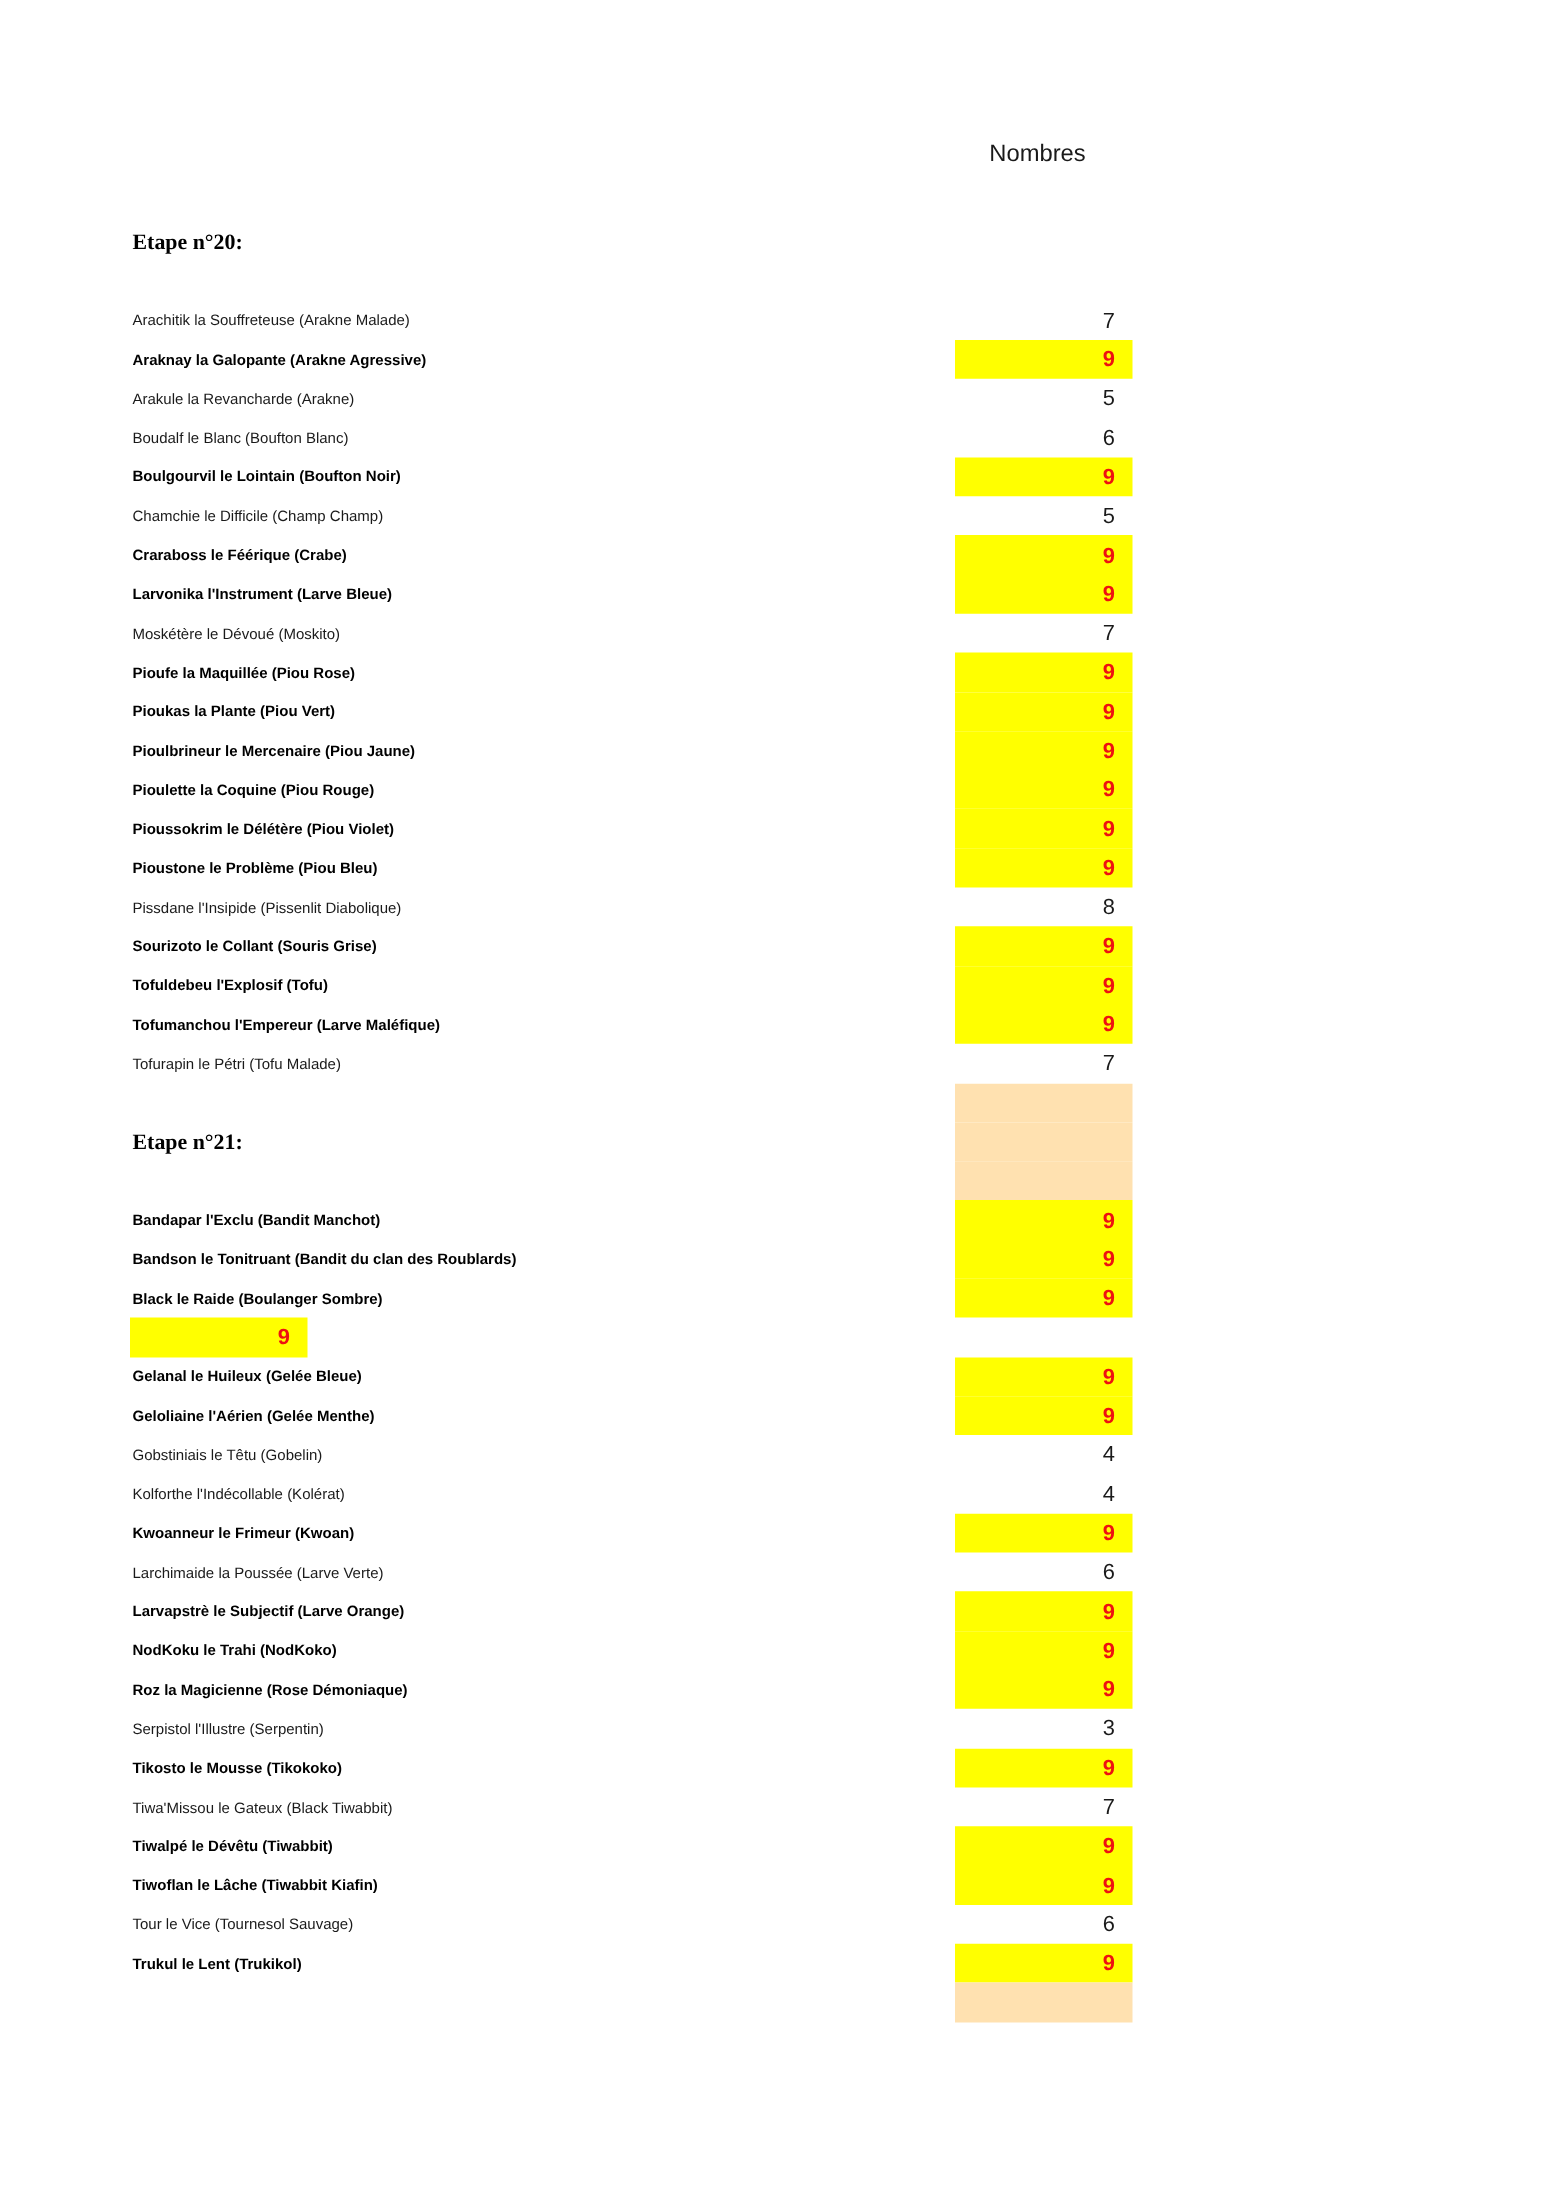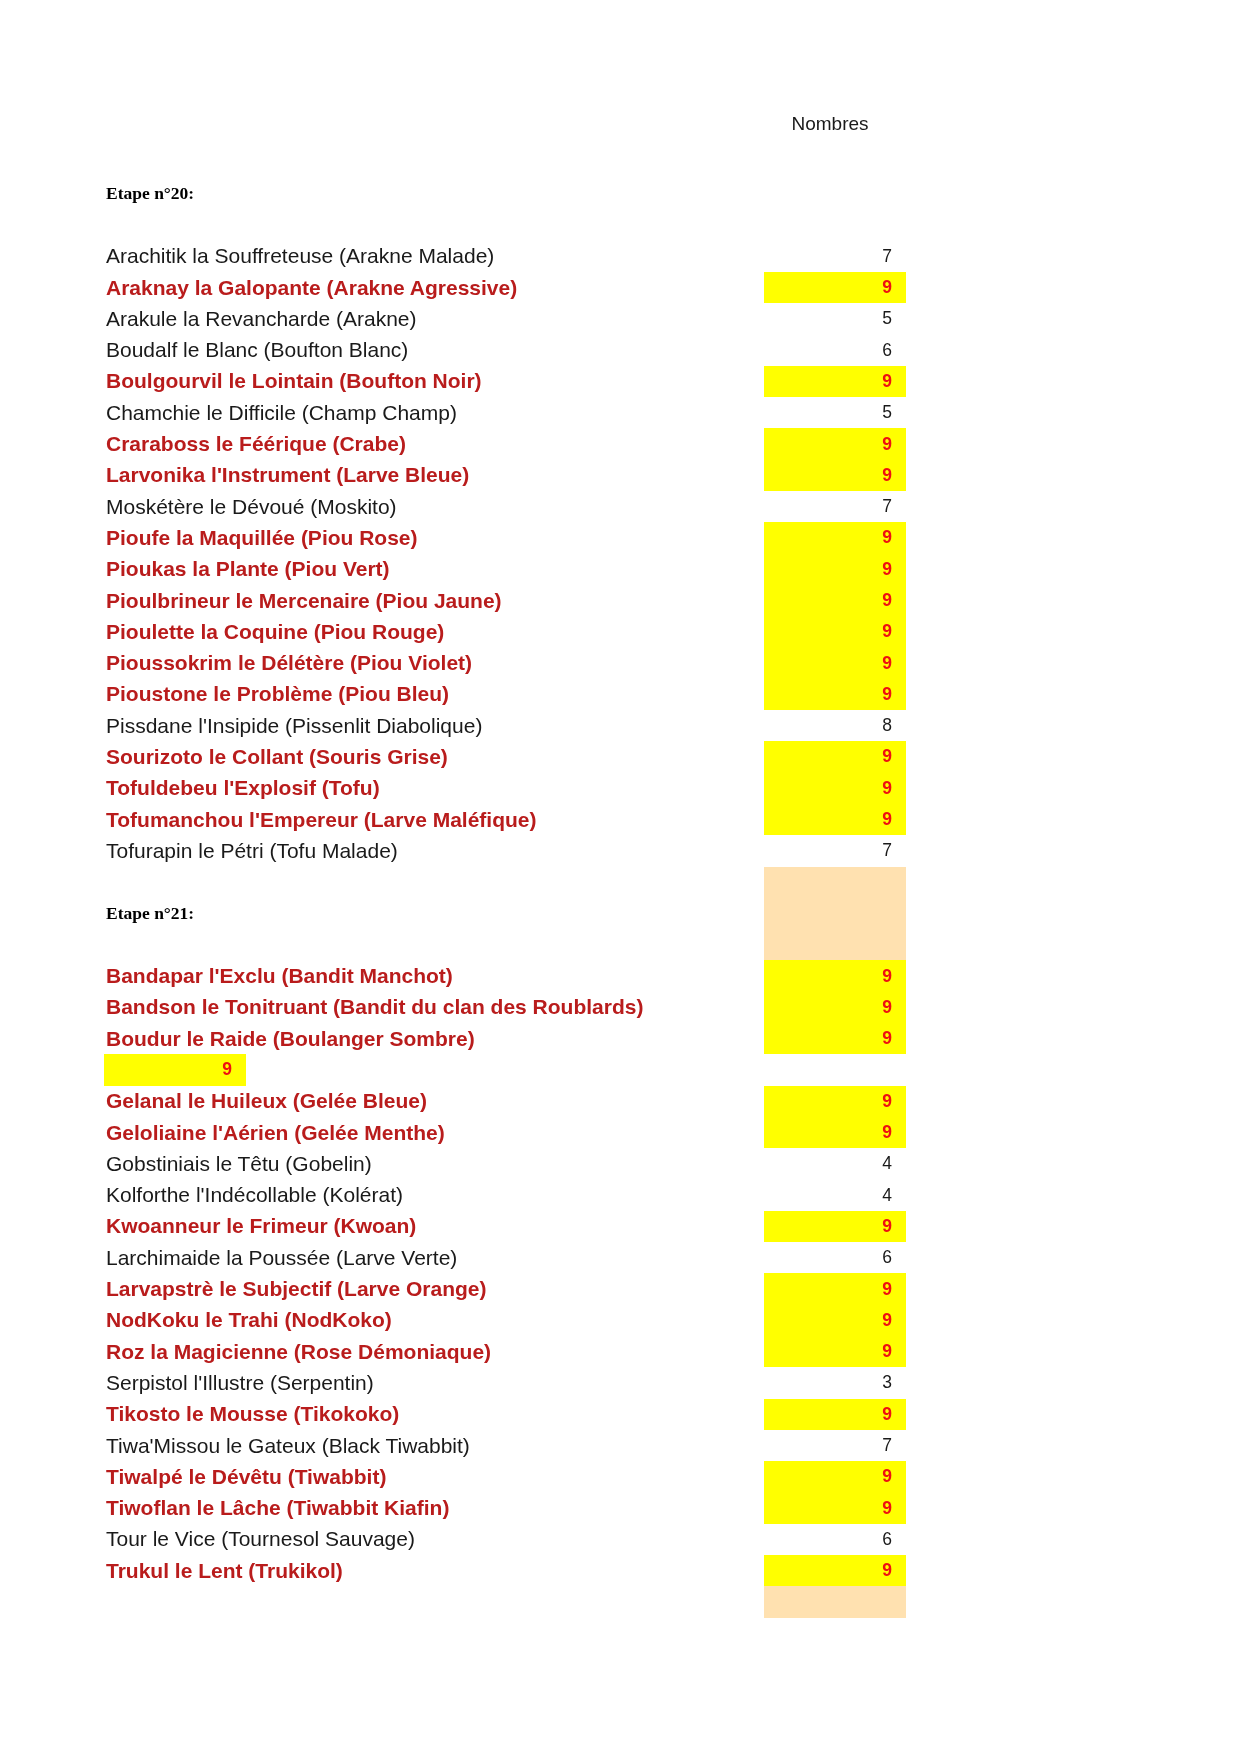--- a/index.html
+++ b/index.html
@@ -35,40 +35,40 @@
     left: 104px;
     width: 1010px;
   }
   .row {
     display: flex;
     align-items: stretch;
     height: 31.3px;
   }
   .label {
     width: 660px;
-    font-size: 21px;
+    font-size: 12px;
     color: #1a1a1a;
     display: flex;
     align-items: center;
     padding-left: 2px;
     box-sizing: border-box;
     white-space: nowrap;
   }
   .num {
     width: 142px;
     font-size: 17.5px;
     color: #1a1a1a;
     display: flex;
     align-items: center;
     justify-content: flex-end;
     padding-right: 14px;
     box-sizing: border-box;
   }
   .row.hl .label {
-    color: #b91c1c;
+    color: #000000;
     font-weight: bold;
   }
   .row.hl .num {
     color: #ee1111;
     font-weight: bold;
     background: #ffff00;
   }
   .step {
     font-weight: bold;
     font-size: 17.5px;
@@ -200,21 +200,21 @@
 
     <div class="row hl">
       <div class="label">Bandapar l'Exclu (Bandit Manchot)</div>
       <div class="num">9</div>
     </div>
     <div class="row hl">
       <div class="label">Bandson le Tonitruant (Bandit du clan des Roublards)</div>
       <div class="num">9</div>
     </div>
     <div class="row hl">
-      <div class="label">Boudur le Raide (Boulanger Sombre)</div>
+      <div class="label">Black le Raide (Boulanger Sombre)</div>
       <div class="num">9</div>
     </div>
     <div class="row hl">
       <div class="num">9</div>
     </div>
     <div class="row hl">
       <div class="label">Gelanal le Huileux (Gelée Bleue)</div>
       <div class="num">9</div>
     </div>
     <div class="row hl">

